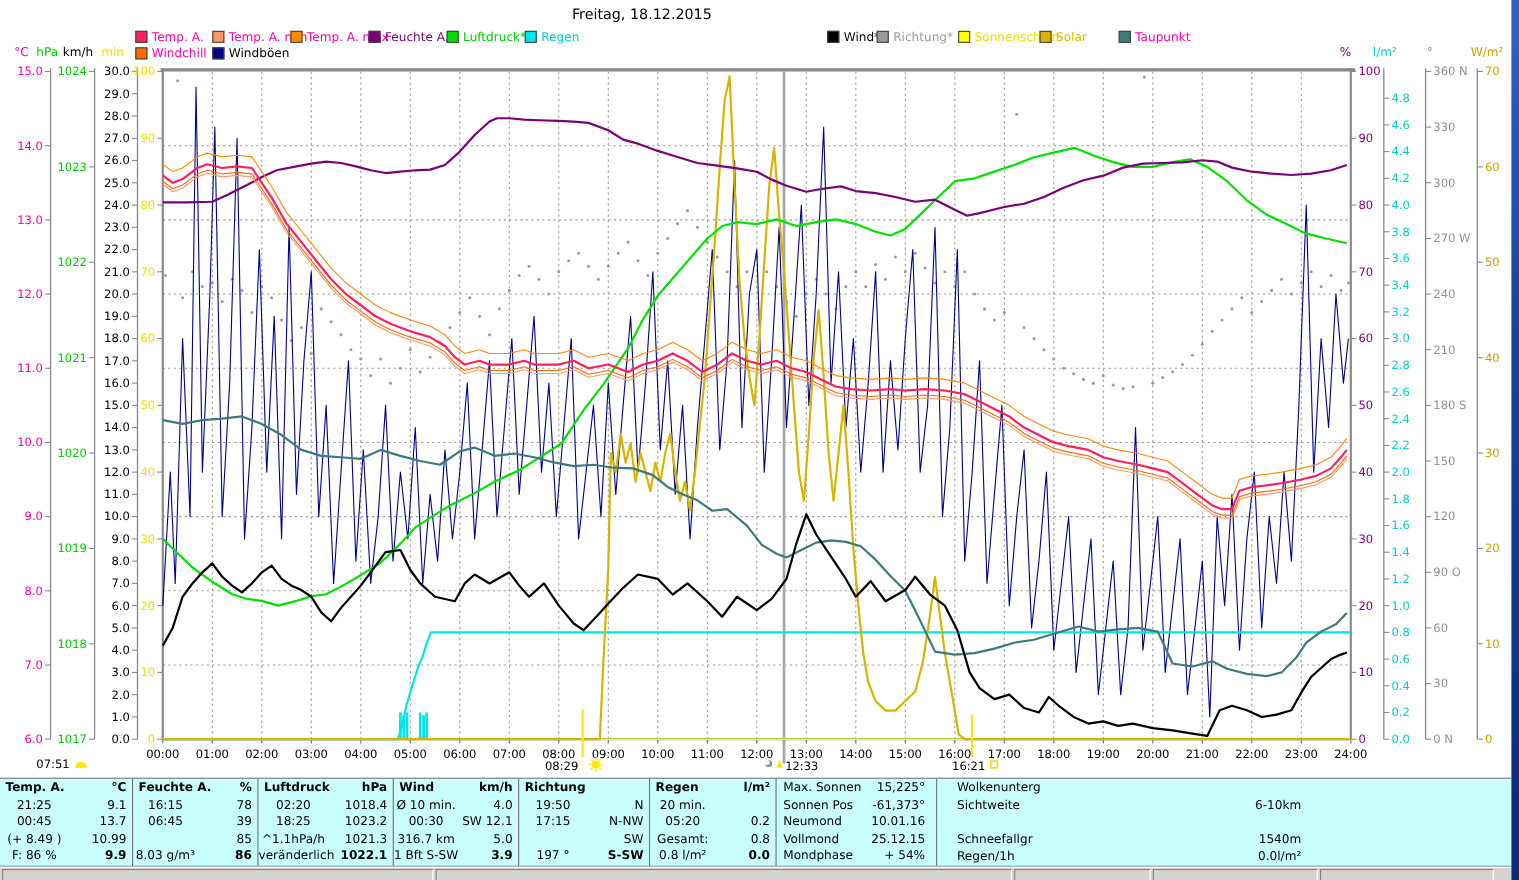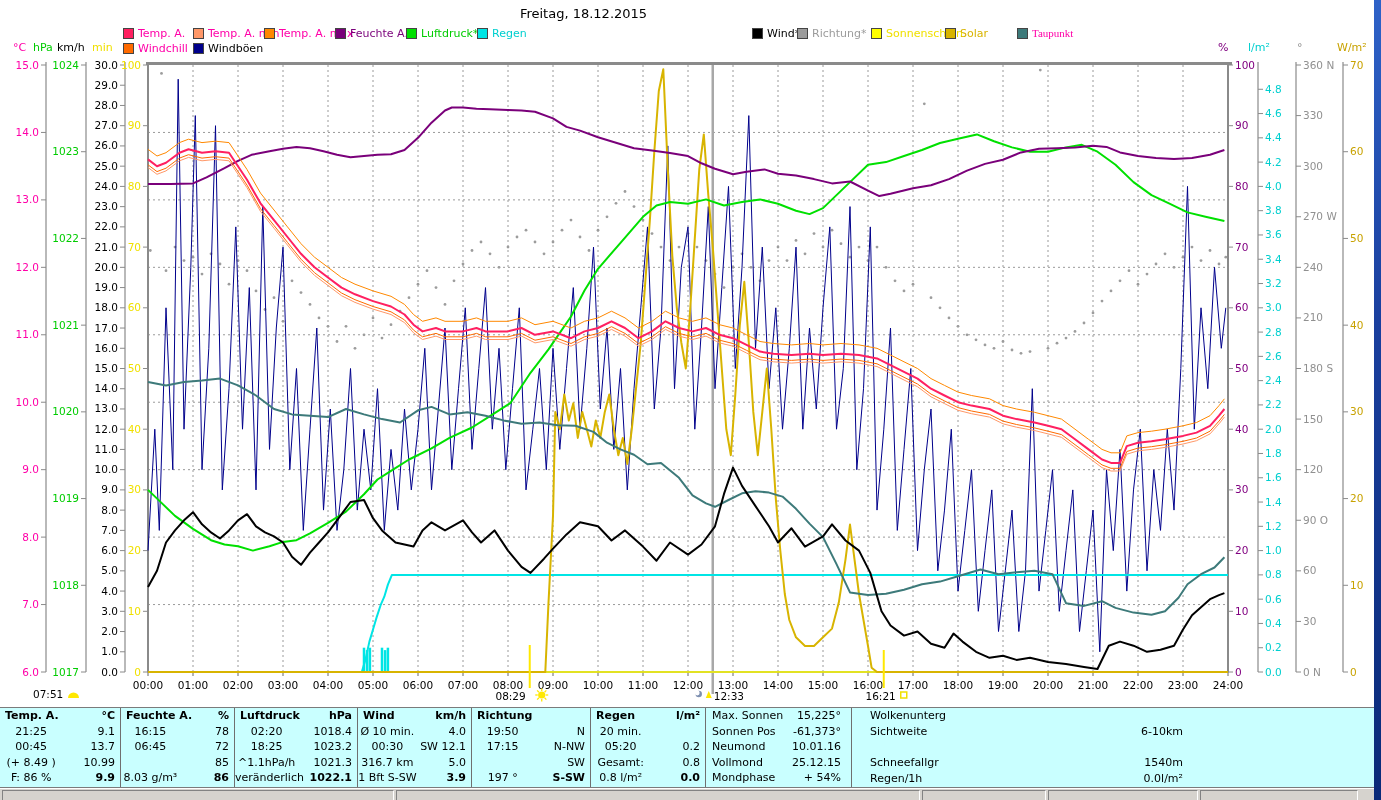--- a/index.html
+++ b/index.html
@@ -68,21 +68,21 @@
         <span style="color: rgb(156, 156, 156);">Richtung*</span>
       </div>
       <div class="legend-item" style="left: 871px; top: 27px;">
         <span class="legend-sq" style="background: rgb(255, 255, 0);"></span>
         <span style="color: rgb(240, 224, 0);">Sonnenschein</span>
       </div>
       <div class="legend-item" style="left: 945px; top: 27px;">
         <span class="legend-sq" style="background: rgb(216, 180, 0);"></span>
         <span style="color: rgb(216, 180, 0);">Solar</span>
       </div>
-      <div class="legend-item" style="left: 1017px; top: 27px; font-family: Liberation Serif, serif;">
+      <div class="legend-item" style="left: 1017px; top: 27px;">
         <span class="legend-sq" style="background: rgb(61, 122, 122);"></span>
         <span style="color: rgb(255, 0, 168);">Taupunkt</span>
       </div>
       <div class="legend-item" style="left: 123px; top: 42px;">
         <span class="legend-sq" style="background: rgb(255, 106, 0);"></span>
         <span style="color: rgb(255, 0, 168);">Windchill</span>
       </div>
       <div class="legend-item" style="left: 193px; top: 42px;">
         <span class="legend-sq" style="background: rgb(0, 0, 139);"></span>
         <span style="color: rgb(0, 0, 0);">Windböen</span>
@@ -612,21 +612,21 @@
         <div class="trow b">
           <span class="tl">Feuchte A.</span>
           <span class="tval">%</span>
         </div>
         <div class="trow">
           <span class="tmid">16:15</span>
           <span class="tval">78</span>
         </div>
         <div class="trow">
           <span class="tmid">06:45</span>
-          <span class="tval">72</span>
+          <span class="tval">39</span>
         </div>
         <div class="trow">
           <span class="tmid"></span>
           <span class="tval">85</span>
         </div>
         <div class="trow">
           <span class="tmid">8.03 g/m³</span>
           <span class="tval b">86</span>
         </div>
       </div>

